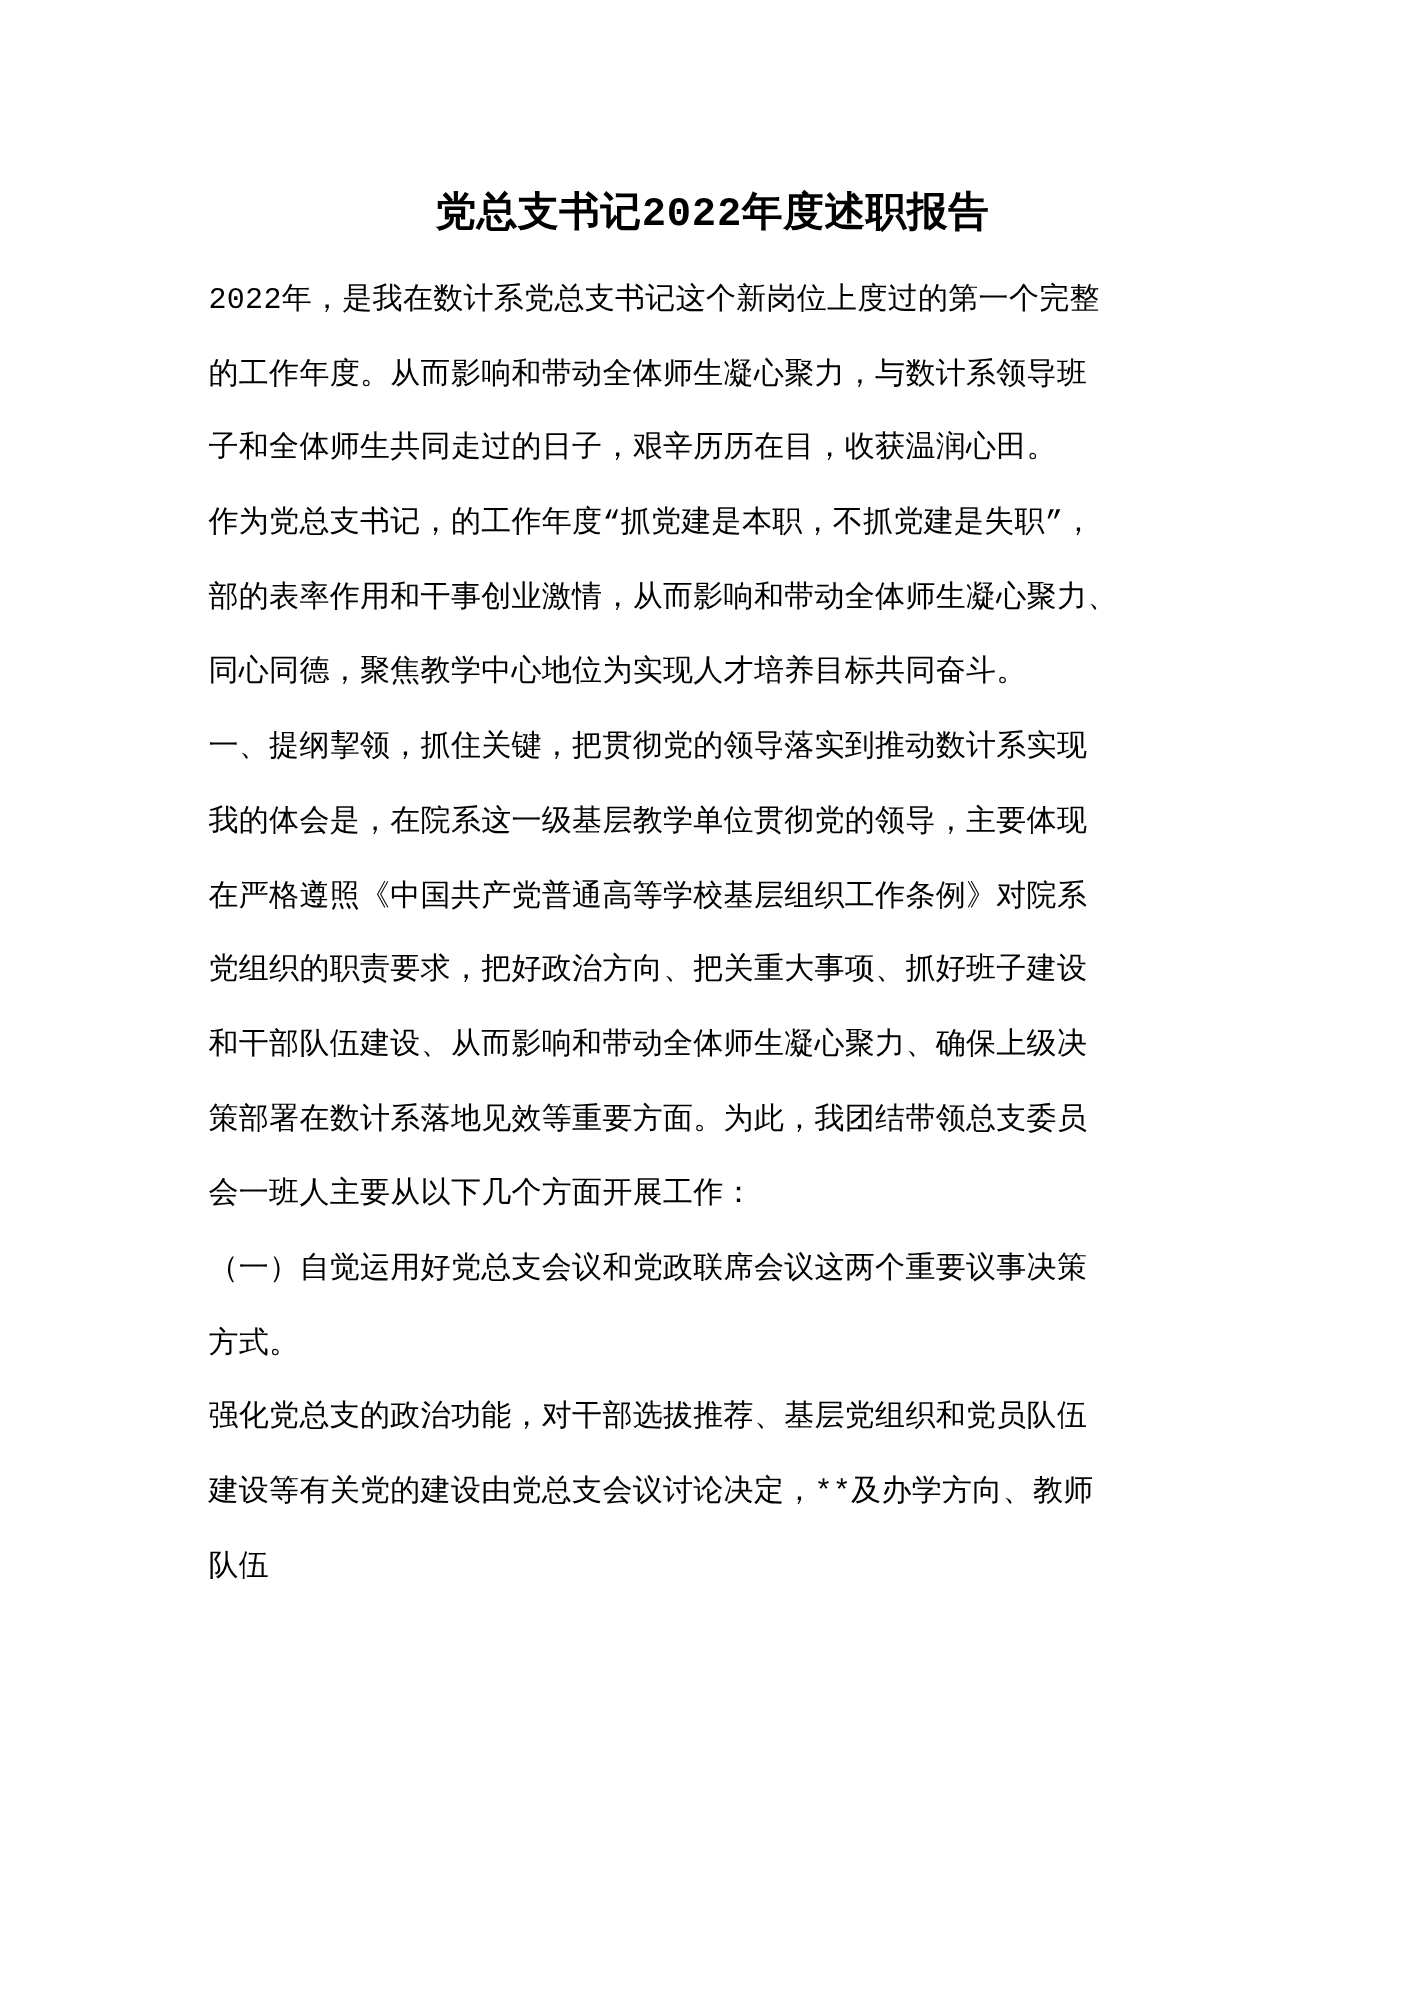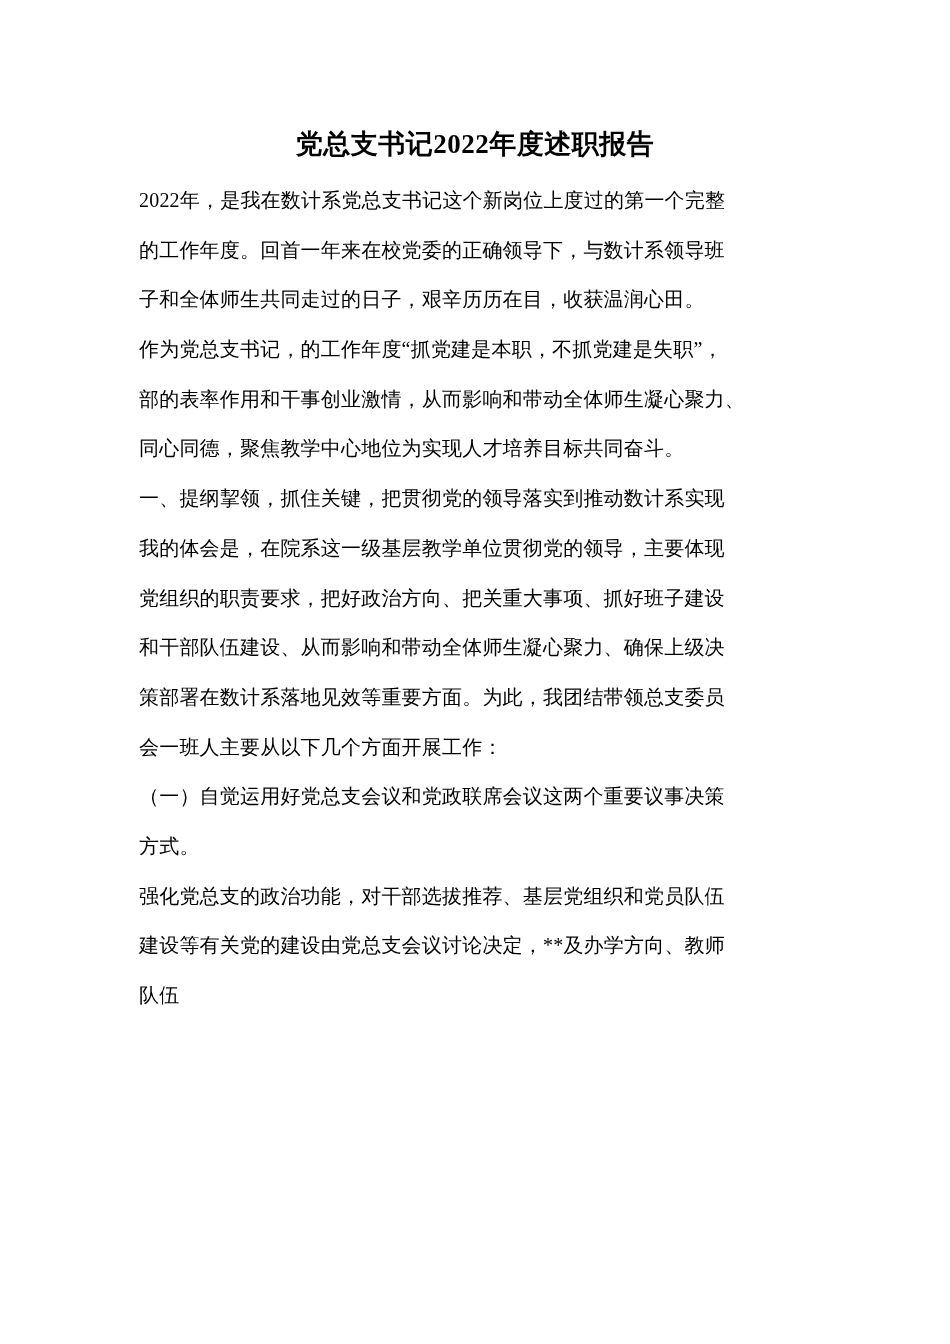--- a/index.html
+++ b/index.html
@@ -13,20 +13,21 @@
     font-family: "Liberation Serif", serif;
     color: #000000;
     -webkit-font-smoothing: antialiased;
   }
   .page {
     position: relative;
     width: 852px;
     height: 1344px;
     background: #ffffff;
     overflow: hidden;
+    font-family: Liberation Mono, monospace;
   }
   .doc-title {
     position: absolute;
     top: 126px;
     left: 0;
     width: 950px;
     margin: 0;
     text-align: center;
     font-size: 27px;
     line-height: 36px;
@@ -50,27 +51,28 @@
     white-space: nowrap;
   }
 </style>
 </head>
 <body>
 
 <div class="page">
   <h1 class="doc-title">党总支书记2022年度述职报告</h1>
   <div class="doc-body">
       <div class="doc-line">2022年，是我在数计系党总支书记这个新岗位上度过的第一个完整</div>
-      <div class="doc-line">的工作年度。回首一年来在校党委的正确领导下，与数计系领导班</div>
+      <div class="doc-line">的工作年度。从而影响和带动全体师生凝心聚力，与数计系领导班</div>
       <div class="doc-line">子和全体师生共同走过的日子，艰辛历历在目，收获温润心田。</div>
       <div class="doc-line">作为党总支书记，的工作年度“抓党建是本职，不抓党建是失职”，</div>
       <div class="doc-line">部的表率作用和干事创业激情，从而影响和带动全体师生凝心聚力、</div>
       <div class="doc-line">同心同德，聚焦教学中心地位为实现人才培养目标共同奋斗。</div>
       <div class="doc-line">一、提纲挈领，抓住关键，把贯彻党的领导落实到推动数计系实现</div>
       <div class="doc-line">我的体会是，在院系这一级基层教学单位贯彻党的领导，主要体现</div>
+      <div class="doc-line">在严格遵照《中国共产党普通高等学校基层组织工作条例》对院系</div>
       <div class="doc-line">党组织的职责要求，把好政治方向、把关重大事项、抓好班子建设</div>
       <div class="doc-line">和干部队伍建设、从而影响和带动全体师生凝心聚力、确保上级决</div>
       <div class="doc-line">策部署在数计系落地见效等重要方面。为此，我团结带领总支委员</div>
       <div class="doc-line">会一班人主要从以下几个方面开展工作：</div>
       <div class="doc-line">（一）自觉运用好党总支会议和党政联席会议这两个重要议事决策</div>
       <div class="doc-line">方式。</div>
       <div class="doc-line">强化党总支的政治功能，对干部选拔推荐、基层党组织和党员队伍</div>
       <div class="doc-line">建设等有关党的建设由党总支会议讨论决定，**及办学方向、教师</div>
       <div class="doc-line">队伍</div>
     </div>

